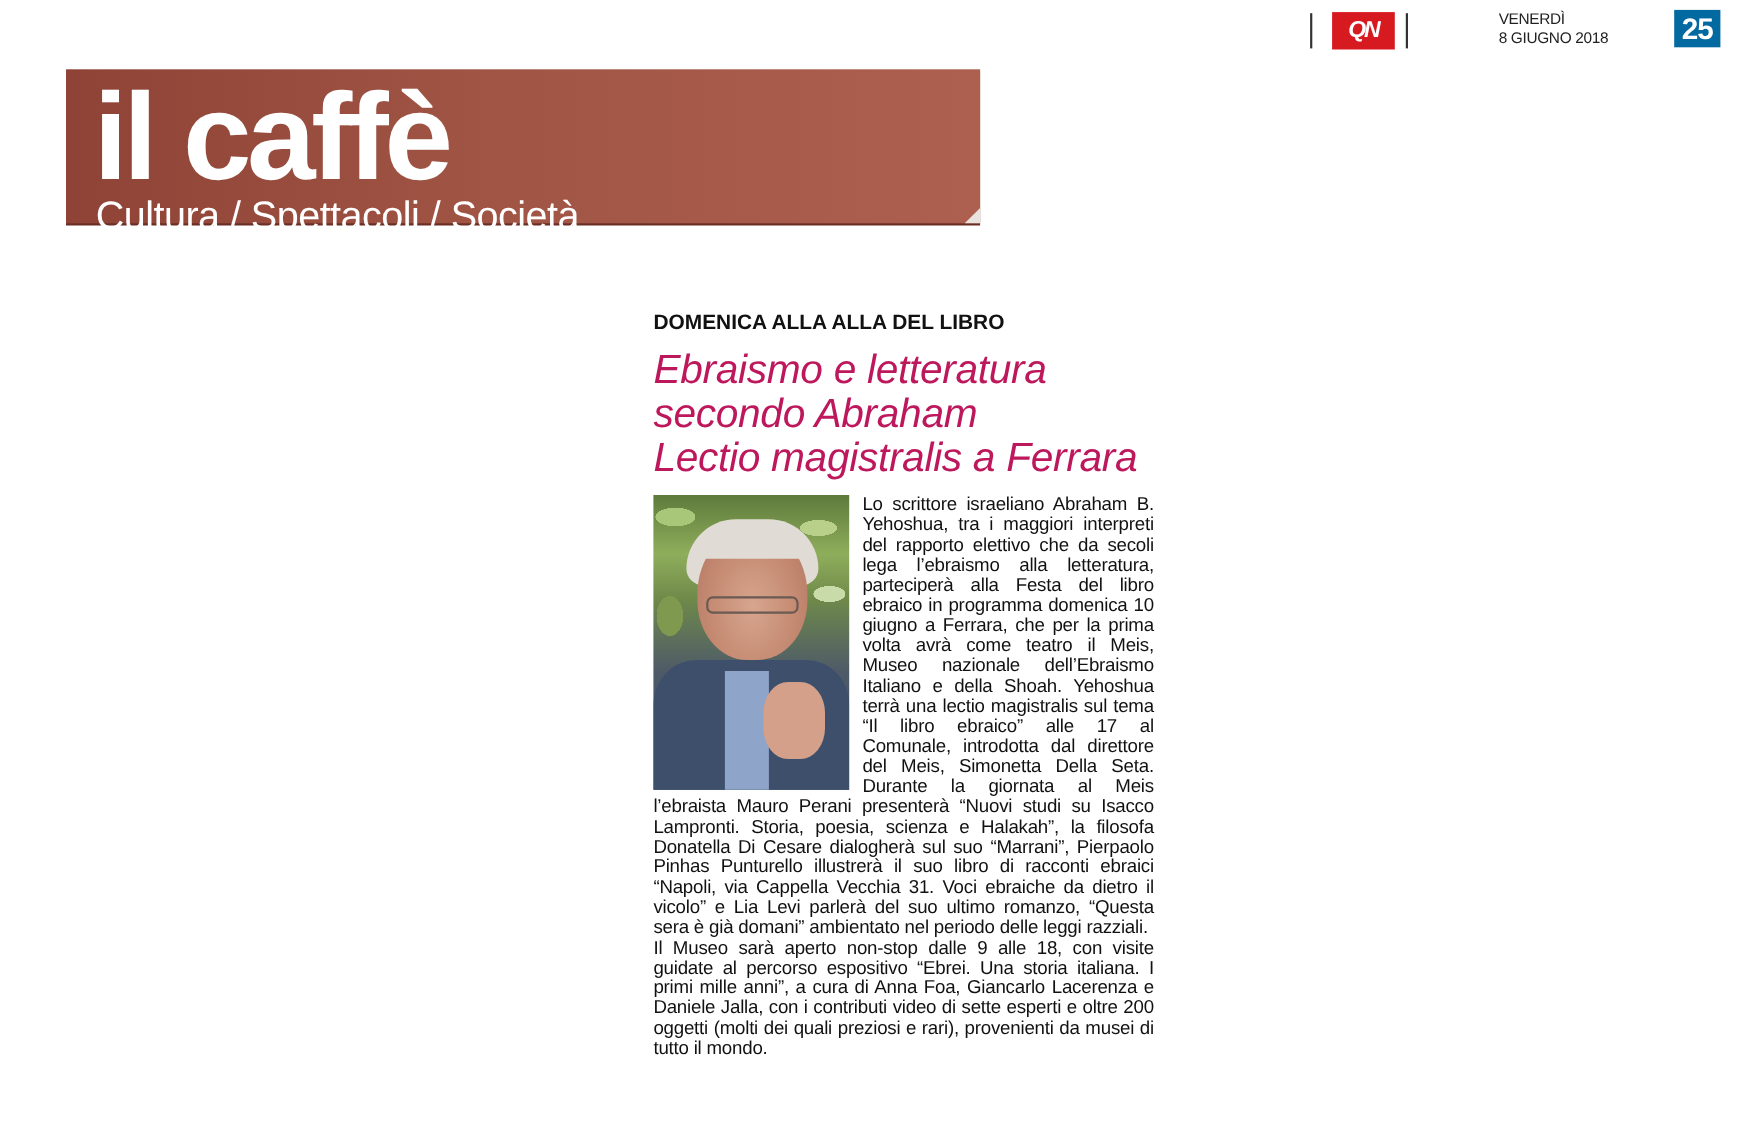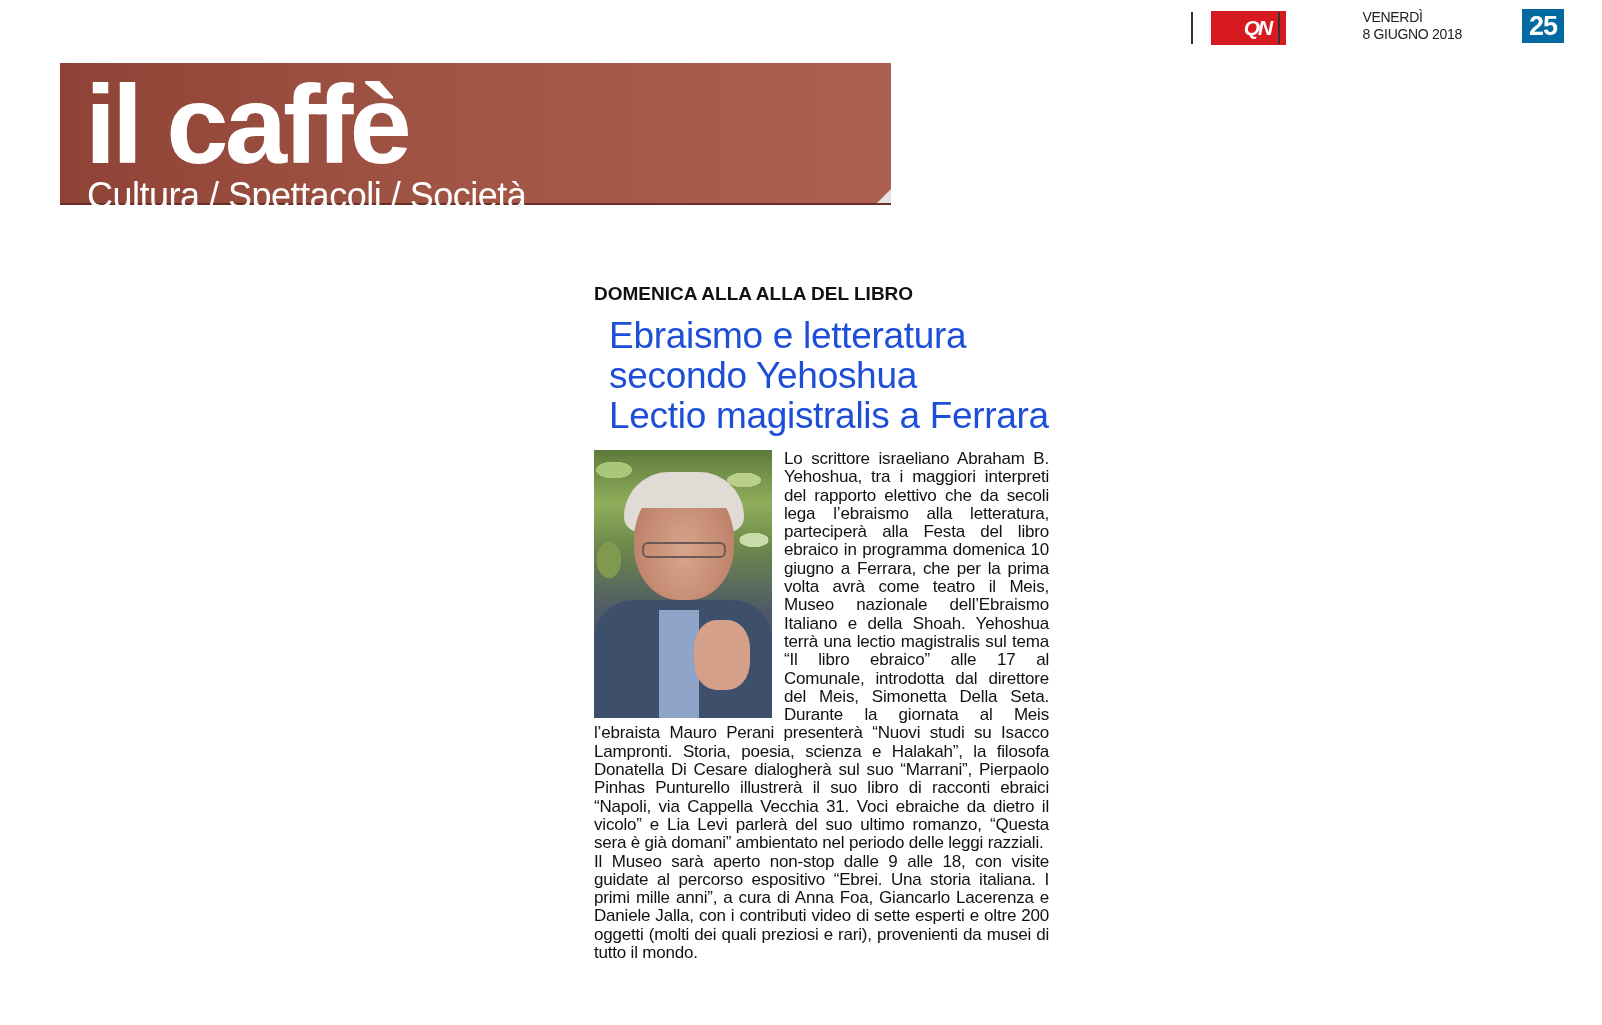--- a/index.html
+++ b/index.html
@@ -8,21 +8,20 @@
       font-family: "Liberation Sans", sans-serif; color: #111;
     }
     
     .topbar { position: absolute; top: 0; left: 0; width: 1602px; height: 50px; }
     .vline { position: absolute; top: 12px; width: 2px; height: 32px; background: #333; }
     .qn-logo {
       position: absolute; left: 1211px; top: 11px; width: 57px; height: 34px;
       background: #d71920; display: flex; align-items: center; justify-content: center;
       color: #fff; font-weight: bold; font-style: italic; font-size: 21px; letter-spacing: -2px;
       font-family: "Liberation Sans", sans-serif;
-      padding-left: 18px;
     }
     .date-box {
       position: absolute; right: 140px; top: 9px; text-align: left;
       font-size: 14px; line-height: 17px; color: #222;
       font-family: "Liberation Sans", sans-serif; letter-spacing: -0.3px;
     }
     .page-num {
       position: absolute; left: 1522px; top: 9px; width: 42px; height: 34px;
       background: #0369a1; color: #fff; font-weight: bold; font-size: 27px;
       display: flex; align-items: center; justify-content: center; letter-spacing: -1px;
@@ -47,22 +46,22 @@
       font-size: 36px; line-height: 40px; font-family: "Liberation Sans", sans-serif;
       letter-spacing: -0.5px;
     }
     
     .article { position: absolute; left: 594px; top: 282px; width: 455px; }
     .kicker {
       font-weight: bold; font-size: 19px; line-height: 24px; margin: 0 0 10px 0;
       letter-spacing: 0px; color: #111;
     }
     .headline {
-      font-size: 37px; line-height: 40px; font-weight: normal; margin: 0 0 14px 15px;
-      color: #1d4ed8; letter-spacing: -0.3px;
+      font-size: 37px; line-height: 40px; font-weight: normal; margin: 0 0 14px 0;
+      color: #be185d; letter-spacing: -0.3px; font-style: italic;
     }
     .headline span { display: block; }
     .body-wrap { position: relative; }
     .photo {
       float: left; width: 178px; height: 268px; margin: 0 12px 2px 0;
       position: relative; overflow: hidden;
       background: linear-gradient(180deg, #5e7a3c 0%, #8fae5b 20%, #6f8a4a 35%, #4e5a68 60%, #3a4a62 100%);
     }
     .photo .leaves { position: absolute; inset: 0;
       background:
@@ -119,21 +118,21 @@
 <div class="banner">
   <div class="banner-title">il caffè</div>
   <div class="banner-sub">Cultura / Spettacoli / Società</div>
   <div class="corner"></div>
 </div>
 
 <div class="article">
   <div class="kicker">DOMENICA ALLA ALLA DEL LIBRO</div>
   <h1 class="headline">
     <span>Ebraismo e letteratura</span>
-    <span>secondo Yehoshua</span>
+    <span>secondo Abraham</span>
     <span>Lectio magistralis a Ferrara</span>
   </h1>
   <div class="body-wrap">
     <div class="photo">
       <div class="leaves"></div>
       <div class="jacket"></div>
       <div class="shirt"></div>
       <div class="hair"></div>
       <div class="head"></div>
       <div class="hair" style="height:34px; top:24px; left:40px; width:100px; border-radius:50px 50px 10px 10px;"></div>

